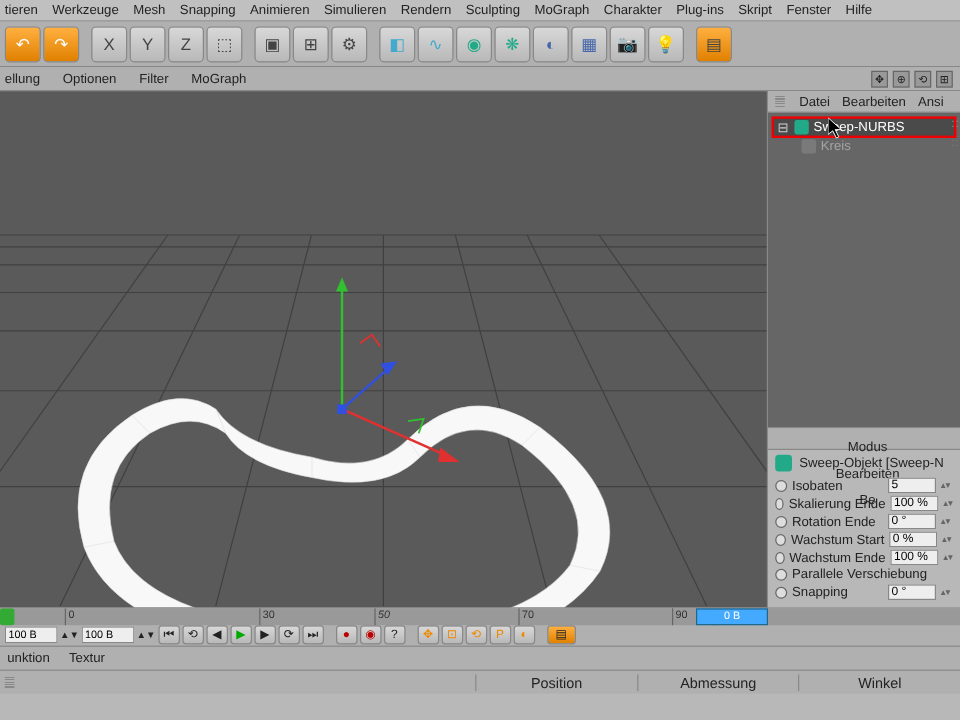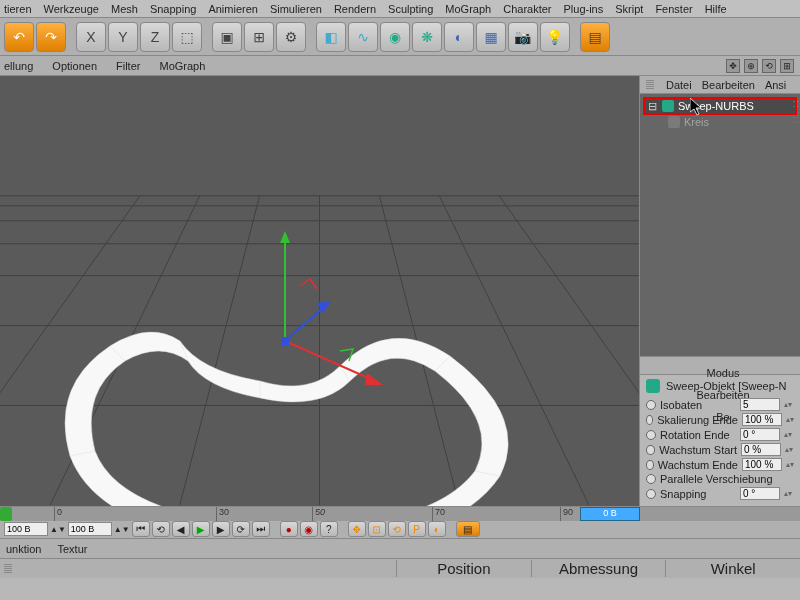--- a/index.html
+++ b/index.html
@@ -64,21 +64,21 @@
 .ruler-mark { position: absolute; top: 0; height: 100%; border-left: 1px solid #666; padding-left: 2px; }
 .playhead { position: absolute; left: 0; top: 0; width: 12px; height: 14px; background: #3a3; border-radius: 2px; }
 .tl-controls { display: flex; align-items: center; height: 18px; gap: 2px; padding: 0 4px; }
 .tl-field { width: 44px; height: 14px; background: #eee; border: 1px solid #888; font-size: 9px; padding: 0 2px; }
 .tl-btn { width: 18px; height: 16px; background: linear-gradient(#d8d8d8,#b8b8b8); border: 1px solid #888; border-radius: 3px; font-size: 10px; display: flex; align-items: center; justify-content: center; }
 .tl-btn.rec { color: #b00; }
 .tl-btn.play { color: #0a0; }
 .tl-right { margin-left: auto; width: 60px; background: #4af; height: 14px; border: 1px solid #268; font-size: 9px; text-align: center; color: #fff; }
 
 
-.coord-bar { height: 20px; background: #b0b0b0; border-top: 1px solid #888; display: flex; align-items: center; font-size: 15px; }
+.coord-bar { height: 20px; background: #b0b0b0; border-top: 1px solid #888; display: flex; align-items: center; font-size: 12px; }
 .coord-bar .dots { width: 8px; height: 10px; background: repeating-linear-gradient(#888 0 1px, transparent 1px 2px); margin: 0 4px; }
 .coord-bar .cell { flex: 1; text-align: center; border-left: 1px solid #888; }
 .mat-bar { height: 20px; background: #b0b0b0; border-top: 1px solid #888; display: flex; align-items: center; gap: 16px; padding-left: 6px; font-size: 11px; }
 
 .cursor { position: absolute; width: 14px; height: 18px; pointer-events: none; }
 </style>
 </head>
 <body>
 
 <div class="menubar">

